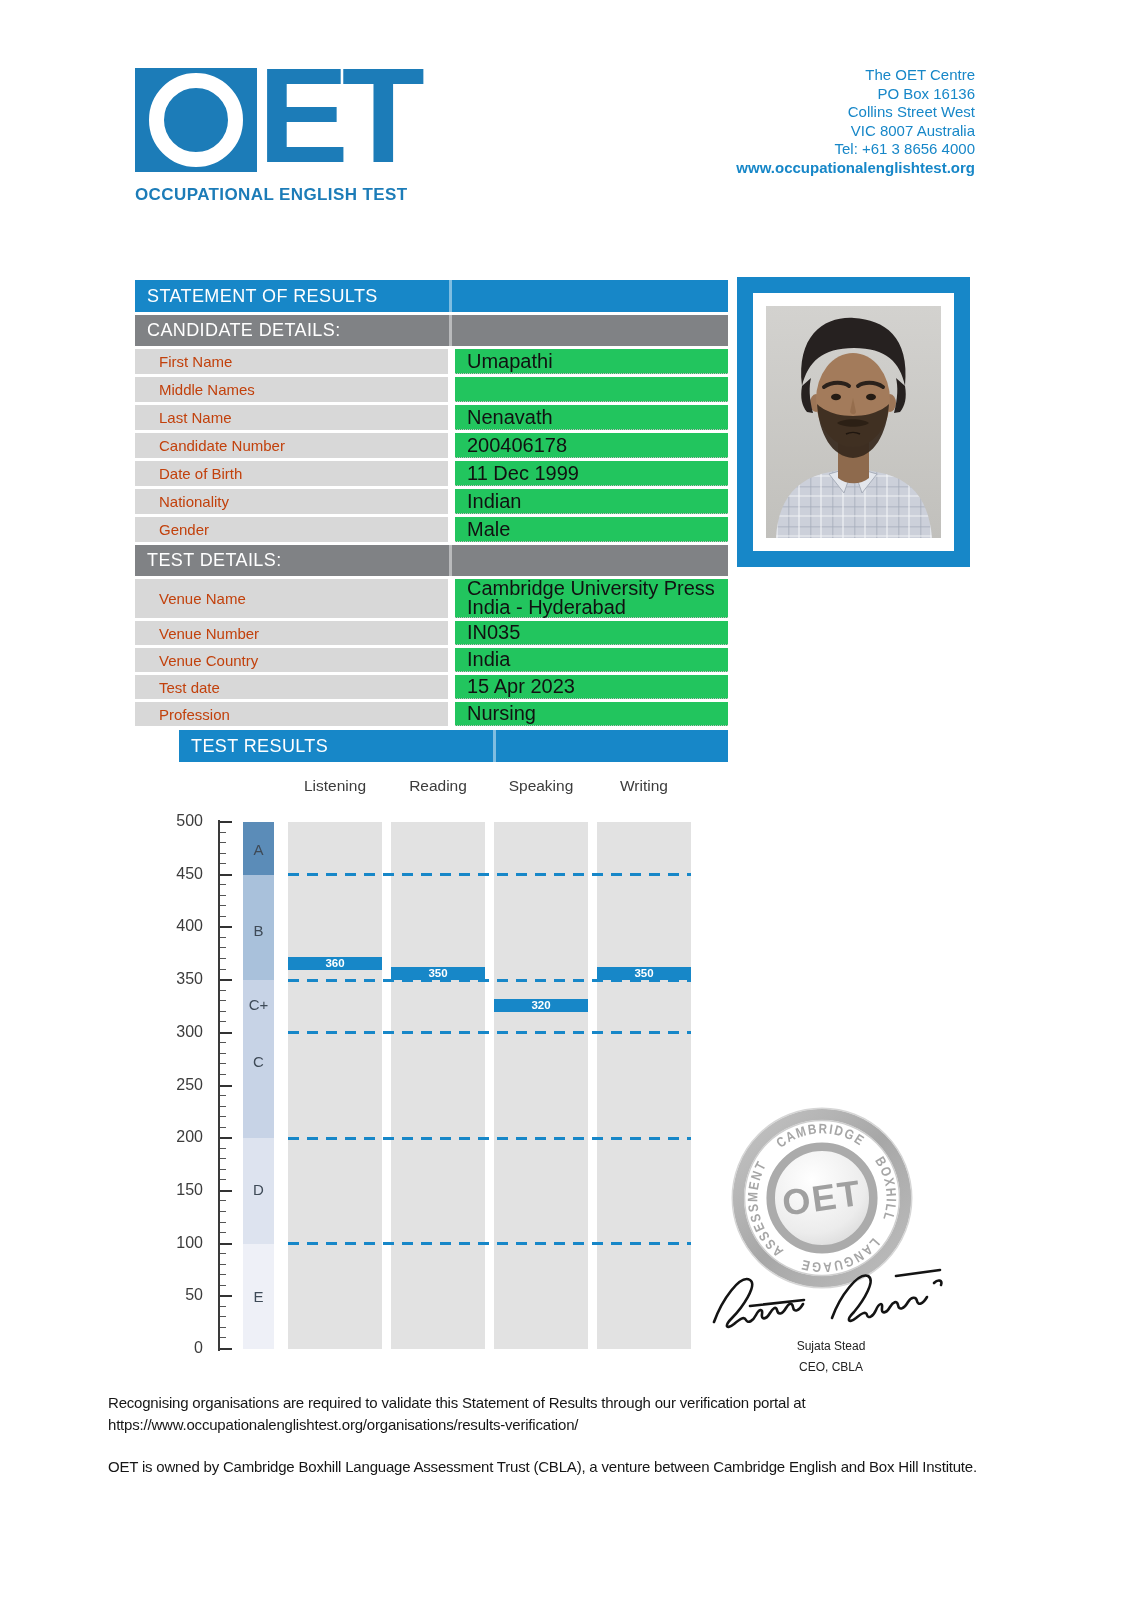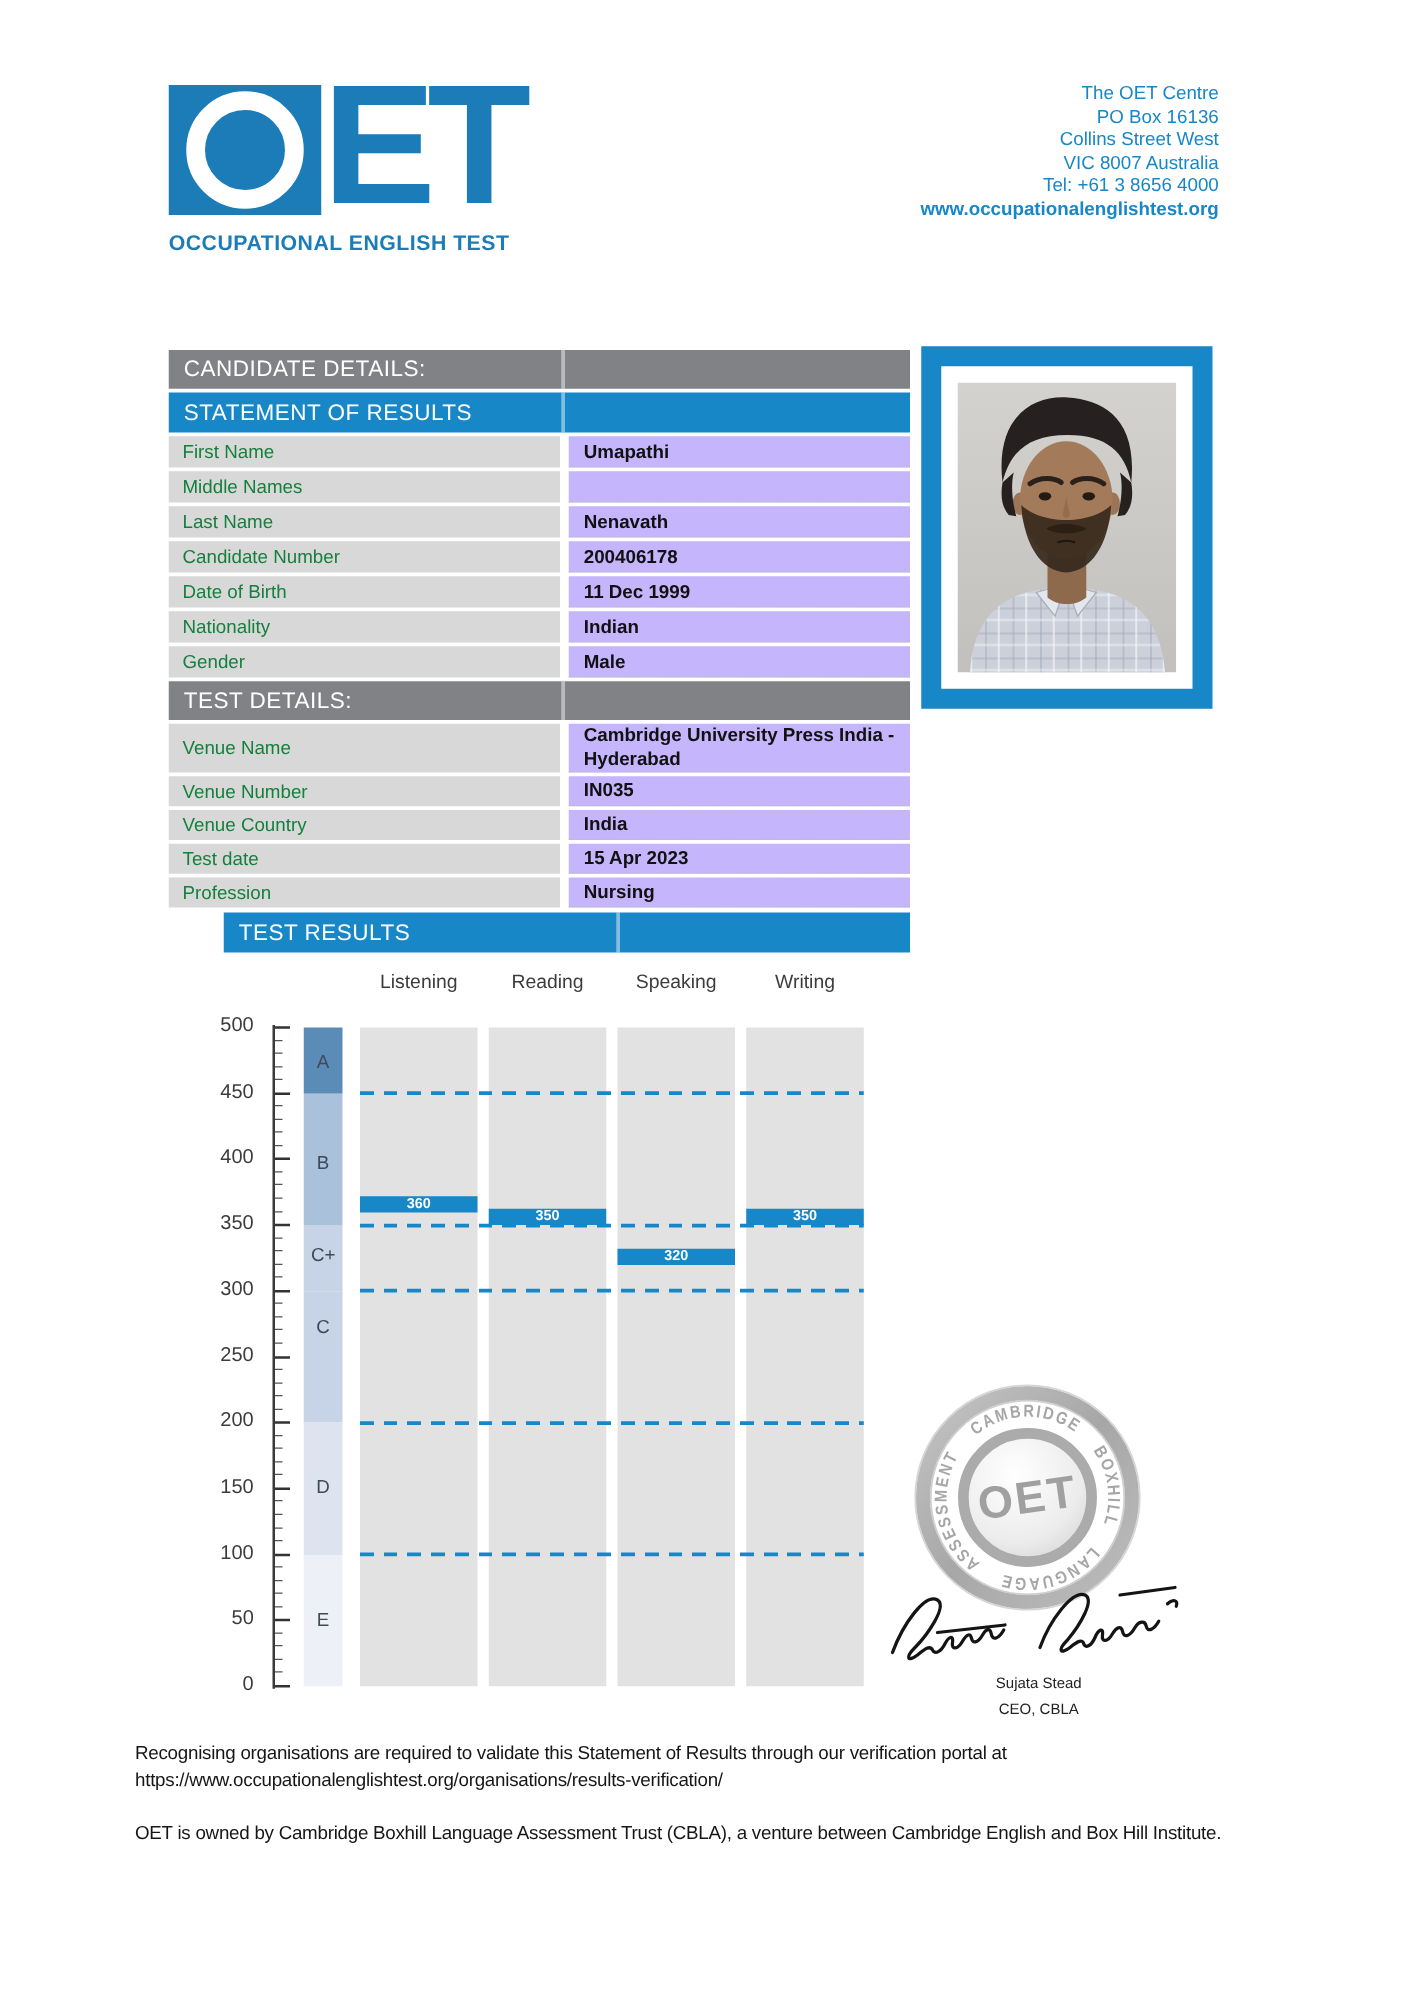--- a/index.html
+++ b/index.html
@@ -19,22 +19,22 @@
 
   
   .detail-table{position:absolute;left:135px;top:280px;width:593px;}
   .thead{height:32px;margin-bottom:3px;position:relative;display:flex;align-items:center;color:#fff;font-size:18px;letter-spacing:0.4px;padding-left:12px;box-sizing:border-box;}
   .thead.blue{background:#1787c8;}
   .thead.gray{background:#808285;height:31px;}
   .thead .divider{position:absolute;left:314px;top:0;bottom:0;width:3px;background:rgba(255,255,255,0.45);}
   .trow{display:flex;height:25px;margin-bottom:3px;}
   .trow.tall{height:39px;}
   .trow.short{height:24px;}
-  .tlabel{width:313px;background:#d8d8d8;color:#15803d;font-size:15px;display:flex;align-items:center;padding-left:11px;box-sizing:border-box;flex:none;}
-  .tvalue{margin-left:7px;flex:1;background:#c4b5fd;border-bottom:1px dotted #bdbdbd;color:#111;font-size:15px;line-height:19px;display:flex;align-items:center;padding-left:12px;box-sizing:border-box;font-weight:bold;}
+  .tlabel{width:313px;background:#d8d8d8;color:#c2410c;font-size:15px;display:flex;align-items:center;padding-left:24px;box-sizing:border-box;flex:none;}
+  .tvalue{margin-left:7px;flex:1;background:#22c55e;border-bottom:1px dotted #bdbdbd;color:#111;font-size:20px;line-height:19px;display:flex;align-items:center;padding-left:12px;box-sizing:border-box;}
 
   
   .photo-frame{position:absolute;left:737px;top:277px;width:233px;height:290px;background:#1787c8;box-sizing:border-box;padding:16px;}
   .photo-mat{width:100%;height:100%;background:#ffffff;box-sizing:border-box;padding:13px;}
   .photo{width:100%;height:100%;display:block;}
 
   
   .results-chart{position:absolute;left:0;top:775px;width:1132px;height:600px;}
   .axis-line{position:absolute;width:2px;background:#3a3a3a;}
   .tick{position:absolute;height:1px;background:#555;}
@@ -70,26 +70,26 @@
   <div class="contact">
     <div>The OET Centre</div>
     <div>PO Box 16136</div>
     <div>Collins Street West</div>
     <div>VIC 8007 Australia</div>
     <div>Tel: +61 3 8656 4000</div>
     <div class="web">www.occupationalenglishtest.org</div>
   </div>
 
   <div class="detail-table">
+    <div class="thead blue">
+      <span>STATEMENT OF RESULTS</span>
+      <span class="divider"></span>
+    </div>
     <div class="thead gray">
       <span>CANDIDATE DETAILS:</span>
-      <span class="divider"></span>
-    </div>
-    <div class="thead blue">
-      <span>STATEMENT OF RESULTS</span>
       <span class="divider"></span>
     </div>
 
     <div class="trow">
       <div class="tlabel">First Name</div>
       <div class="tvalue">Umapathi</div>
     </div>
     <div class="trow">
       <div class="tlabel">Middle Names</div>
       <div class="tvalue"></div>

